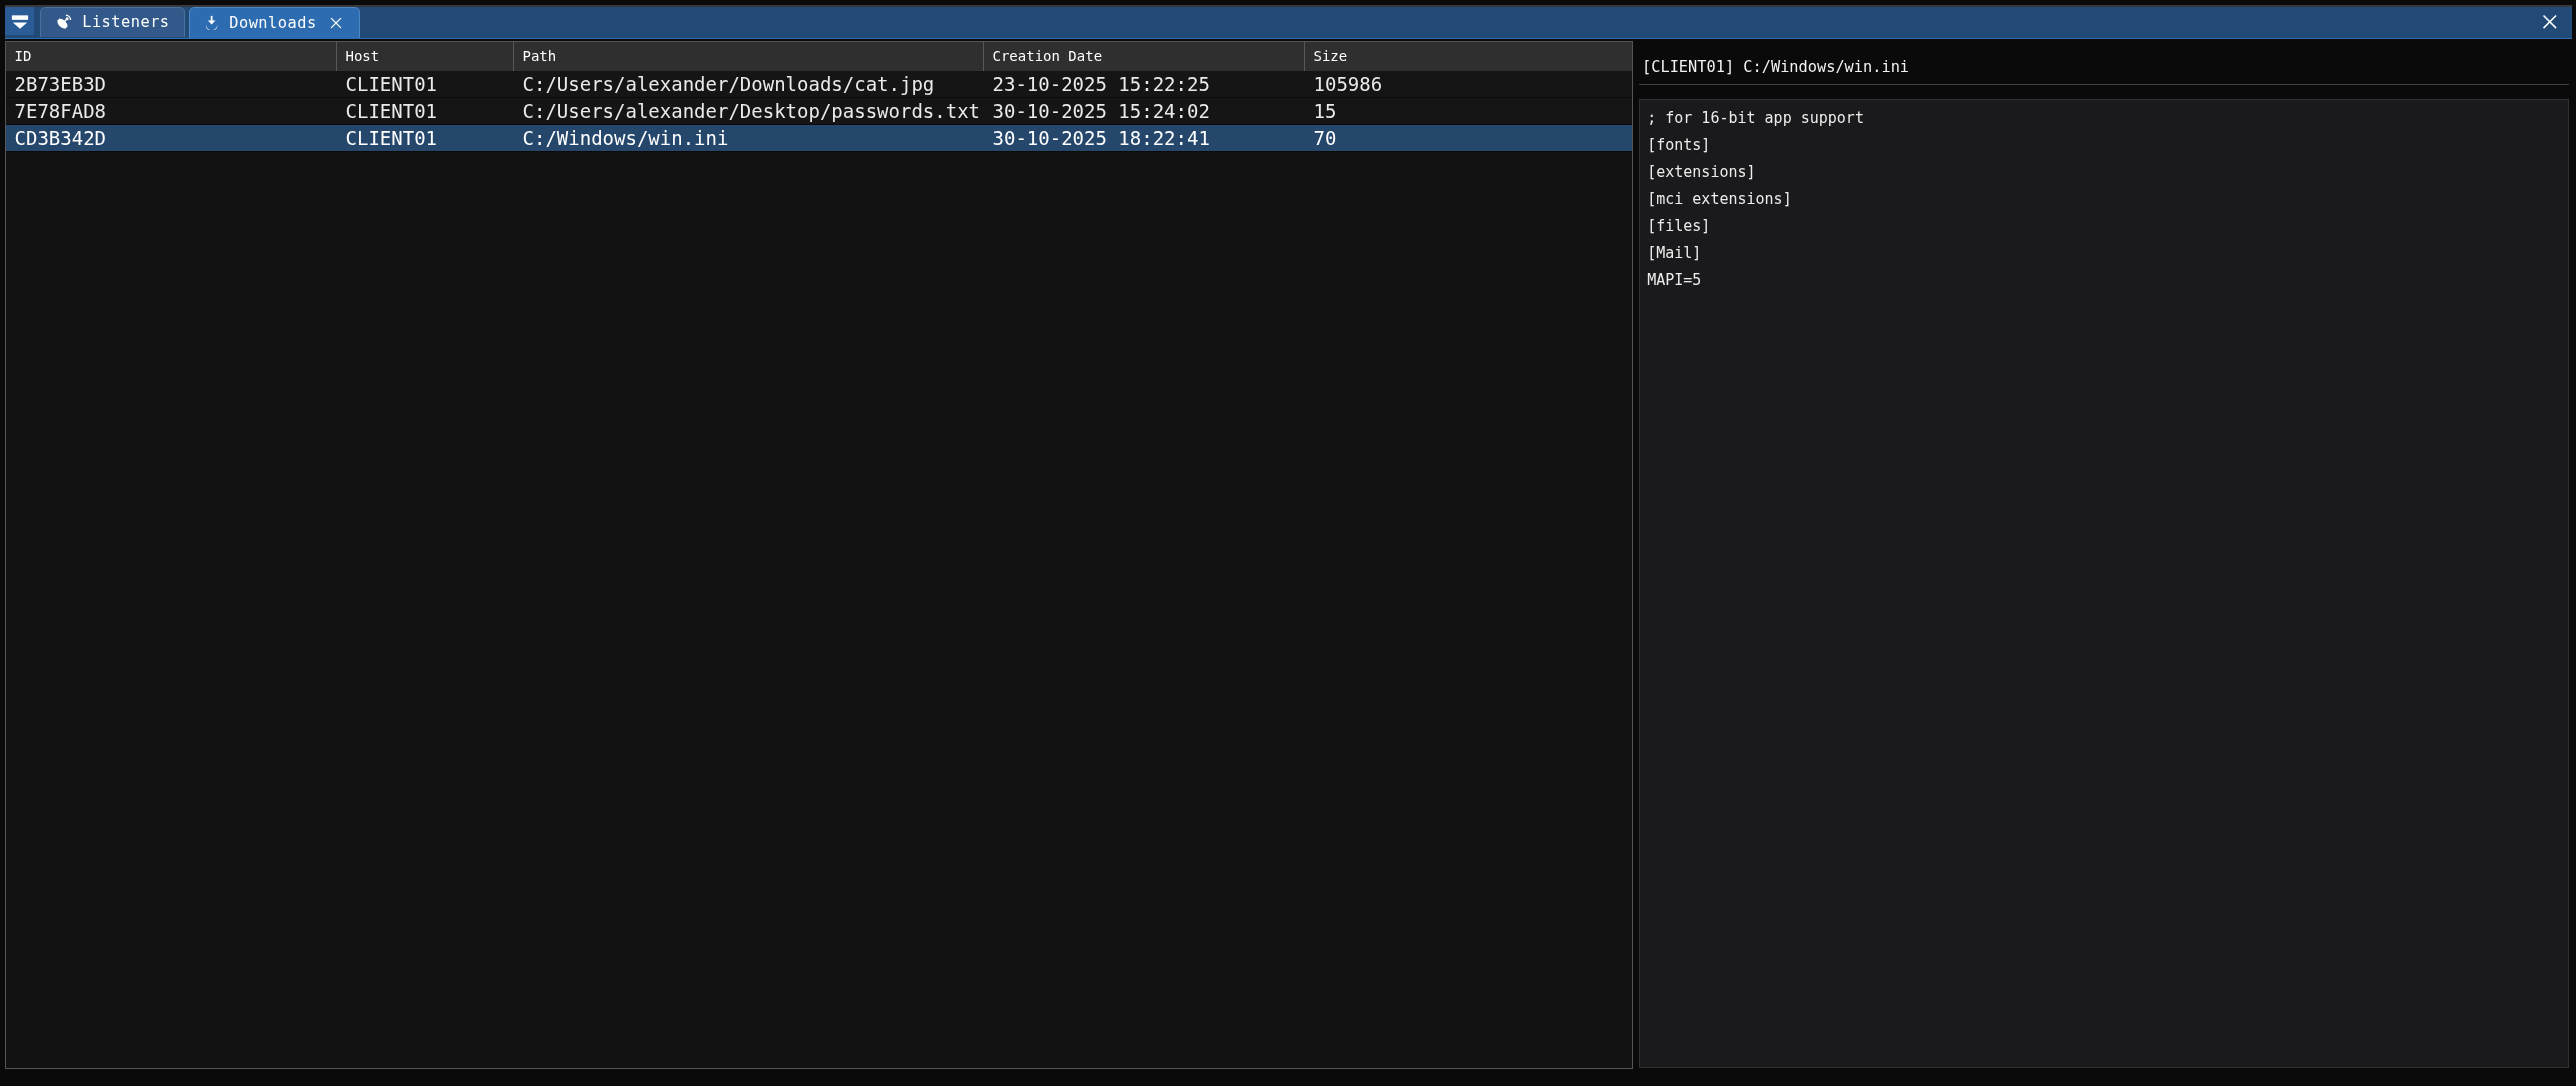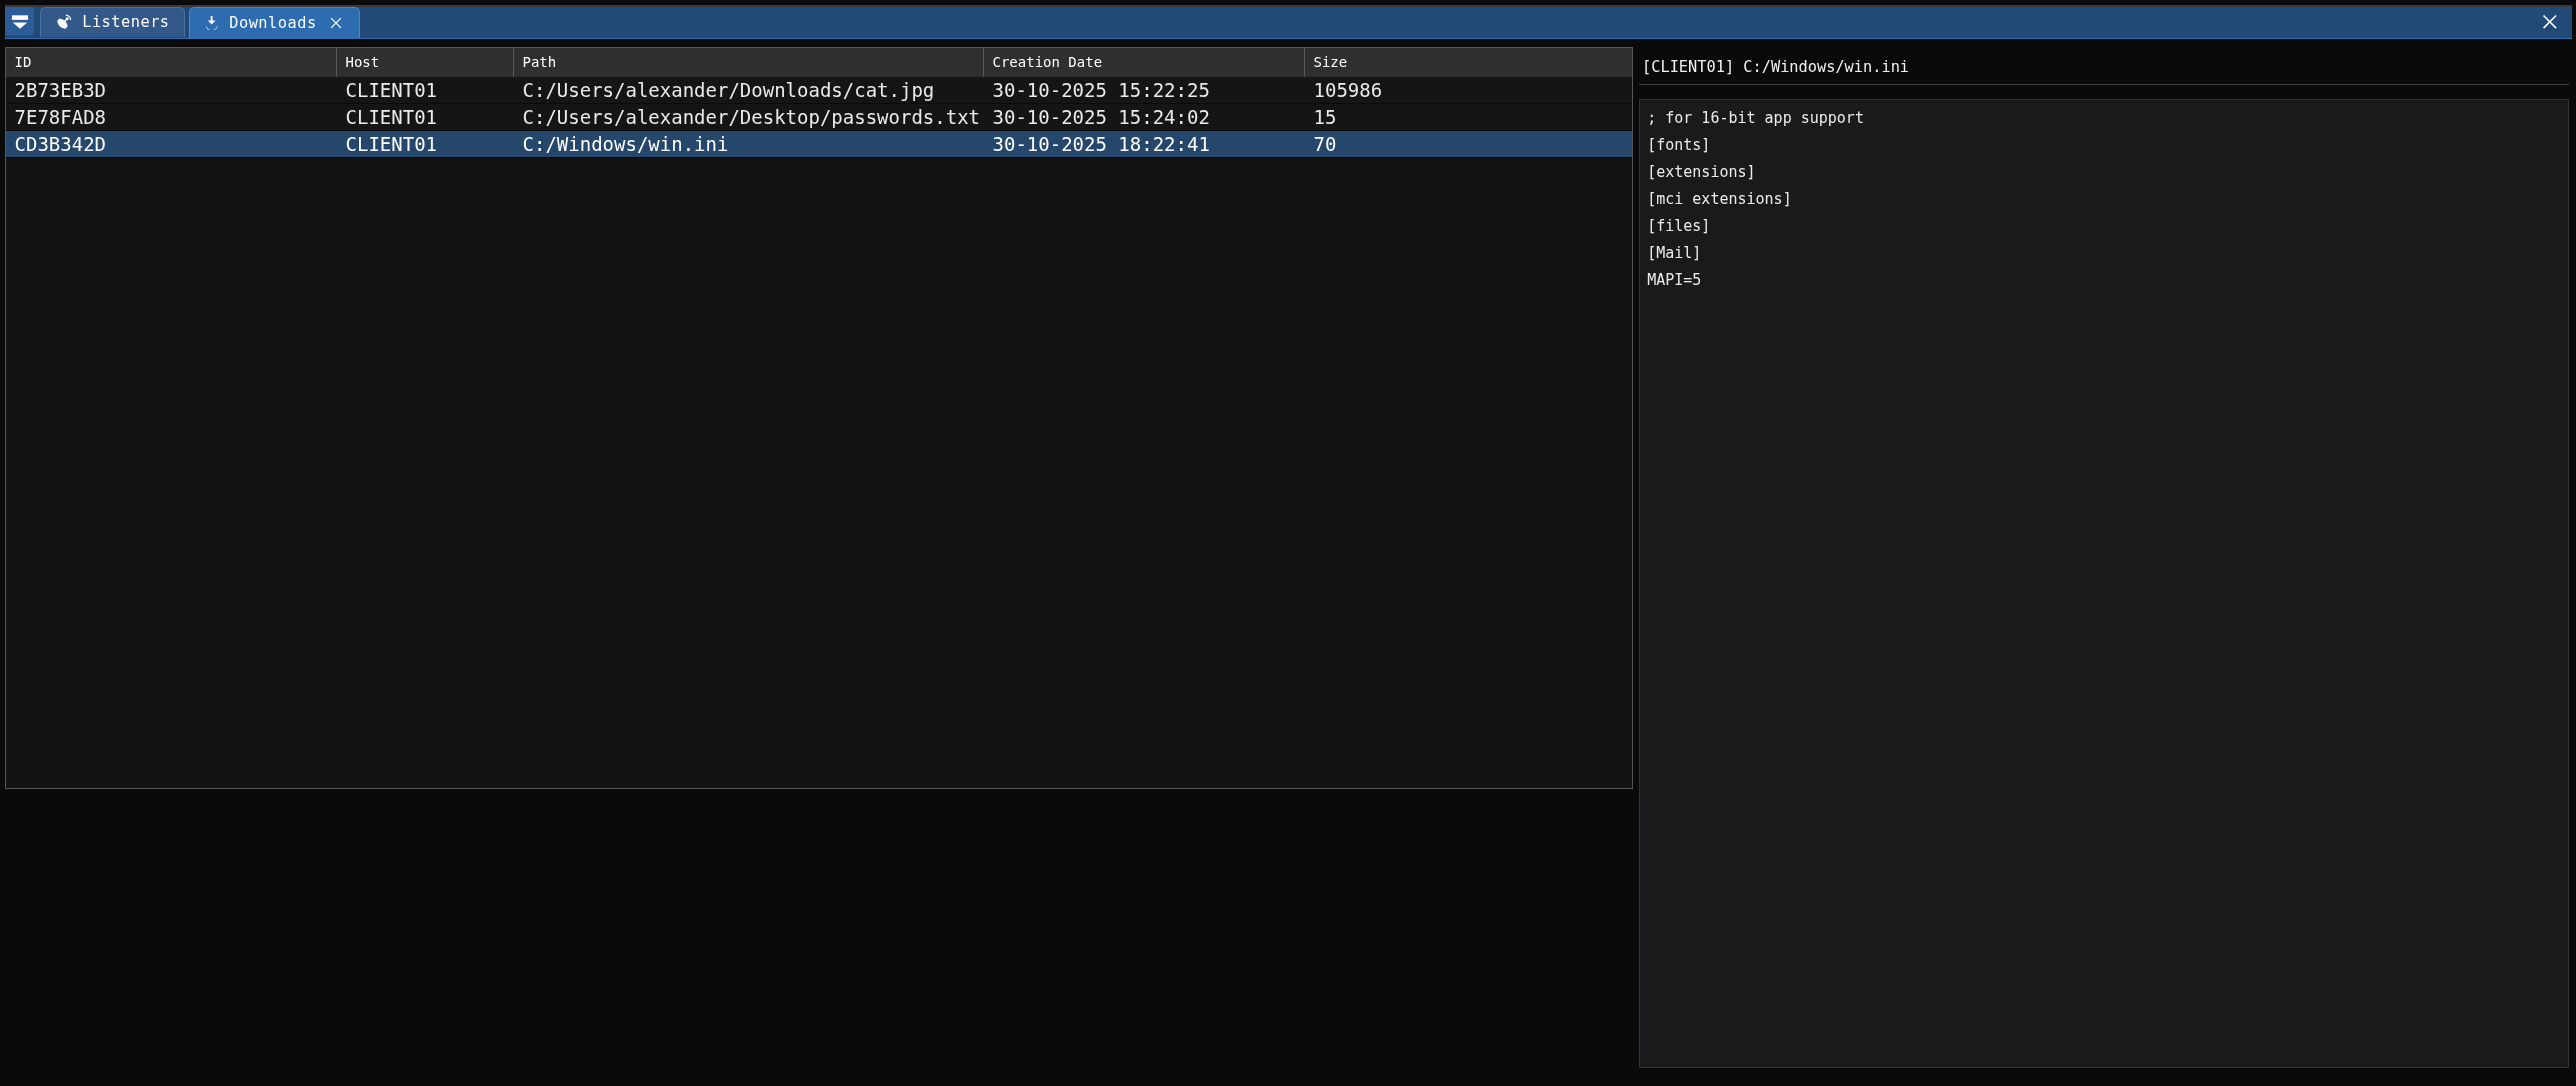--- a/index.html
+++ b/index.html
@@ -51,22 +51,22 @@
   .tab .tab-close { display: flex; align-items: center; margin-left: 1.8px; }
   #tabbar-spacer { flex: 1 1 auto; }
   #window-close {
     align-self: center; margin-right: 8px;
     display: flex; align-items: center; justify-content: center;
     width: 27px; height: 27px; cursor: pointer; flex: none;
   }
 
   
   #filetable {
-    position: absolute; left: 4.5px; top: 47px;
-    width: 1628px; height: 742px;
+    position: absolute; left: 4.5px; top: 41px;
+    width: 1628px; height: 1028px;
     background: #121213;
     border: 0.9px solid #55555a;
   }
   .theader {
     display: grid;
     grid-template-columns: 331px 177px 470px 321px 1fr;
     height: 29px; background: #2f2f30;
   }
   .theader .hcell {
     line-height: 28px; padding-left: 9px;
@@ -167,21 +167,21 @@
         <div class="hcell">Host</div>
         <div class="hcell">Path</div>
         <div class="hcell">Creation Date</div>
         <div class="hcell">Size</div>
       </div>
     <div id="tbody">
         <div class="trow">
           <div class="cell">2B73EB3D</div>
           <div class="cell">CLIENT01</div>
           <div class="cell">C:/Users/alexander/Downloads/cat.jpg</div>
-          <div class="cell">30-10-2025 15:22:25</div>
+          <div class="cell">23-10-2025 15:22:25</div>
           <div class="cell">105986</div>
         </div>
         <div class="trow">
           <div class="cell">7E78FAD8</div>
           <div class="cell">CLIENT01</div>
           <div class="cell">C:/Users/alexander/Desktop/passwords.txt</div>
           <div class="cell">30-10-2025 15:24:02</div>
           <div class="cell">15</div>
         </div>
         <div class="trow selected">

